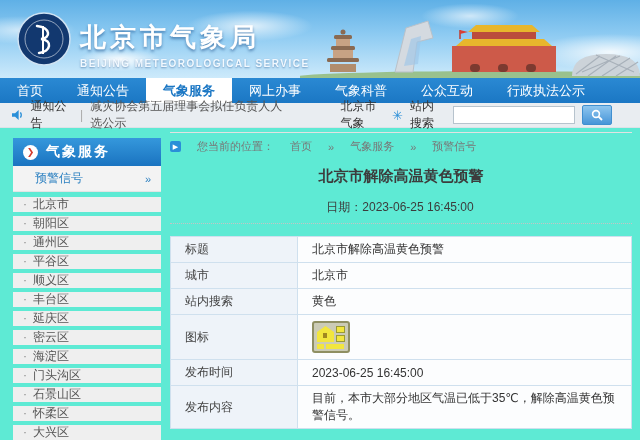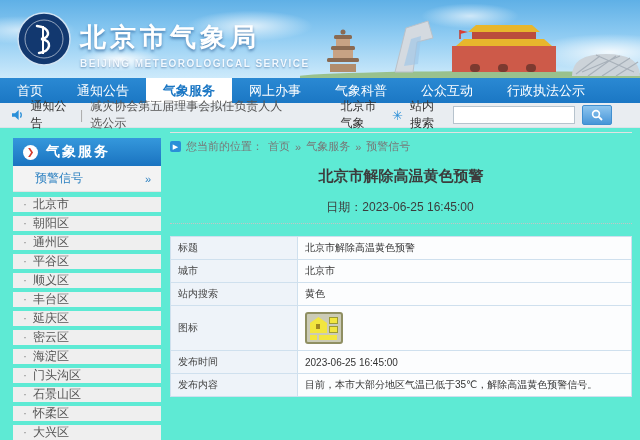--- a/index.html
+++ b/index.html
@@ -57,30 +57,30 @@
     display:flex; align-items:center; font-size:12px; color:#2a7fc0; padding:0 10px 0 22px; }
   .sidebar-section .chev { margin-left:auto; font-size:11px; }
   .sidebar-list { margin-top:5px; list-style:none; }
   .sidebar-item { height:15px; line-height:15px; margin-bottom:4px; background:#efefef;
     font-size:12px; color:#555; padding-left:10px; cursor:pointer; display:flex; gap:6px; }
   .sidebar-item .bullet { color:#888; }
 
   
   .main { position:absolute; top:132px; left:170px; width:462px; border-top:1px solid #e2e2e2;
     padding-top:6px; }
-  .breadcrumb { display:flex; align-items:center; gap:5px; font-size:11px; color:#777; }
+  .breadcrumb { display:flex; align-items:center; gap:16px; font-size:11px; color:#777; }
   .bc-icon { width:11px; height:11px; background:#2a8fd8; border-radius:2px; color:#fff;
     font-size:7px; display:flex; align-items:center; justify-content:center; }
   .bc-link { color:#777; cursor:pointer; }
   .article-title { margin-top:13px; text-align:center; font-size:15px; font-weight:bold; color:#3c3c3c; }
   .date-row { margin-top:13px; text-align:center; font-size:12px; color:#3c3c3c; padding-right:2px; }
   .dotted { margin-top:7px; border-bottom:1px dotted #c4c4c4; }
 
   table.detail { margin-top:12px; width:462px; border-collapse:collapse; table-layout:fixed; }
-  table.detail td { border:1px solid #cfe0ee; font-size:10px; padding:4px 7px;margin-top:40px; }
+  table.detail td { border:1px solid #cfe0ee; font-size:12px; padding:4px 14px;margin-top:40px; }
   td.lbl { width:127px; background:#eef3f9; color:#444; }
   td.val { background:#fcfdfe; color:#333; padding-left:13px; }
 
   
   .w-icon { width:38px; height:32px; background:#cbcbb6; border:2px solid #8f8f62;
     border-radius:3px; position:relative; margin:2px 0; }
   .w-house { position:absolute; left:3px; top:3px; width:17px; height:16px; background:#f2e63e;
     clip-path:polygon(50% 0,100% 38%,100% 100%,0 100%,0 38%); }
   .w-house::after { content:""; position:absolute; left:6px; top:7px; width:4px; height:5px; background:#a08820; }
   .w-sq { position:absolute; right:3px; width:9px; height:7px; background:#f2e63e; border:1px solid #9a9a33; }

